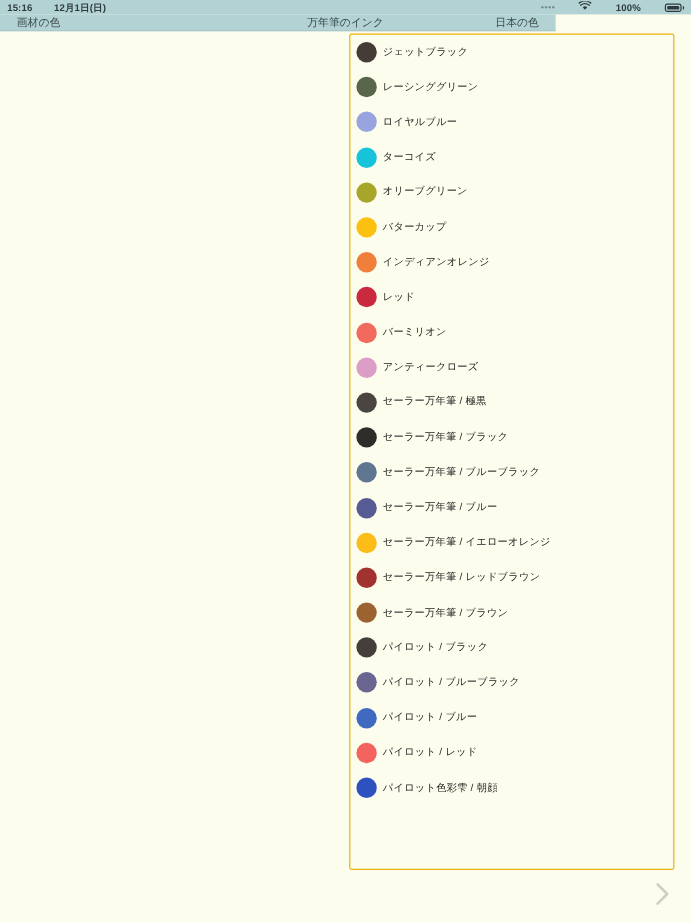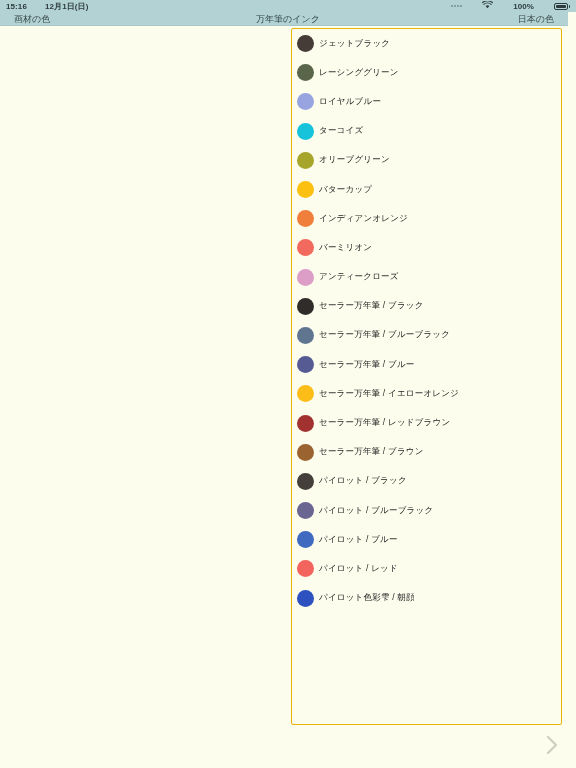--- a/index.html
+++ b/index.html
@@ -80,21 +80,21 @@
     width: 1px; height: 3px;
     background: #2e3b3e;
     border-radius: 0 1px 1px 0;
     margin-left: 1px;
   }
 
   
   .navbar {
     position: absolute;
     top: 12px; left: 0;
-    width: 568px;
+    width: 463px;
     height: 14px;
     background: #b3d2d4;
     border-bottom: 1px solid #a7c7c9;
     box-sizing: border-box;
   }
   .nav-left, .nav-right, .nav-title {
     position: absolute;
     top: 0;
     height: 14px;
     line-height: 14px;
@@ -236,26 +236,34 @@
         </div>
         <div class="list-item">
           <span class="swatch" style="background: rgb(252, 192, 17);"></span>
           <span class="item-label">バターカップ</span>
         </div>
         <div class="list-item">
           <span class="swatch" style="background: rgb(240, 127, 60);"></span>
           <span class="item-label">インディアンオレンジ</span>
         </div>
         <div class="list-item">
+          <span class="swatch" style="background: rgb(203, 42, 62);"></span>
+          <span class="item-label">レッド</span>
+        </div>
+        <div class="list-item">
           <span class="swatch" style="background: rgb(242, 105, 93);"></span>
           <span class="item-label">バーミリオン</span>
         </div>
         <div class="list-item">
           <span class="swatch" style="background: rgb(220, 157, 198);"></span>
           <span class="item-label">アンティークローズ</span>
+        </div>
+        <div class="list-item">
+          <span class="swatch" style="background: rgb(74, 69, 64);"></span>
+          <span class="item-label">セーラー万年筆 / 極黒</span>
         </div>
         <div class="list-item">
           <span class="swatch" style="background: rgb(47, 44, 42);"></span>
           <span class="item-label">セーラー万年筆 / ブラック</span>
         </div>
         <div class="list-item">
           <span class="swatch" style="background: rgb(95, 117, 144);"></span>
           <span class="item-label">セーラー万年筆 / ブルーブラック</span>
         </div>
         <div class="list-item">

